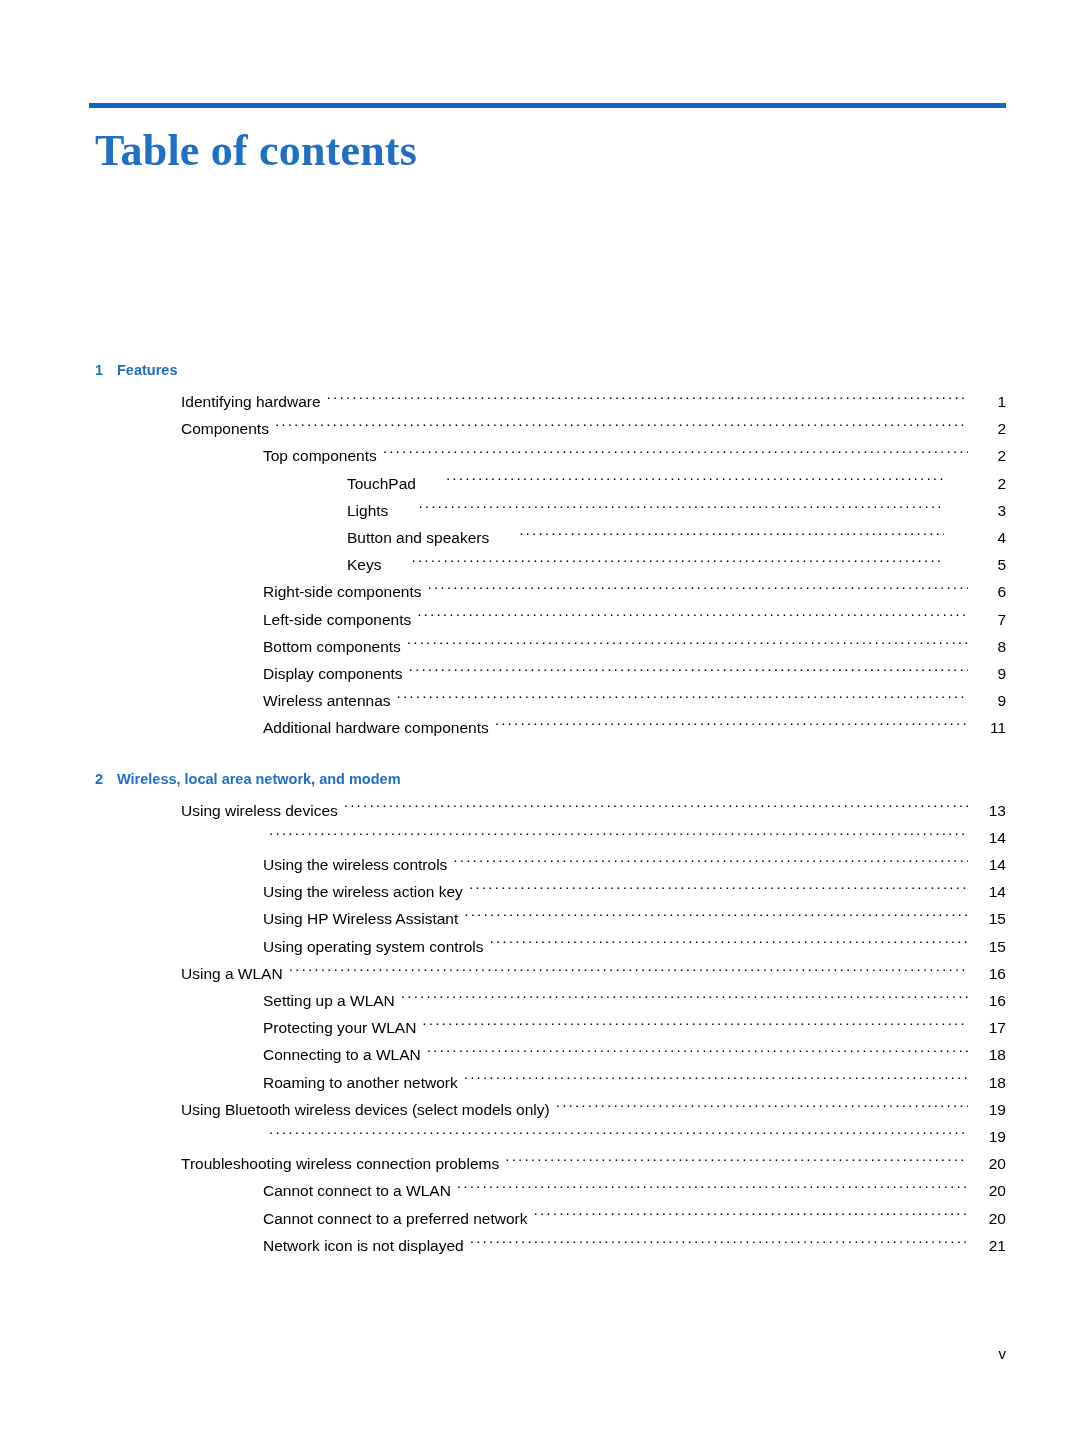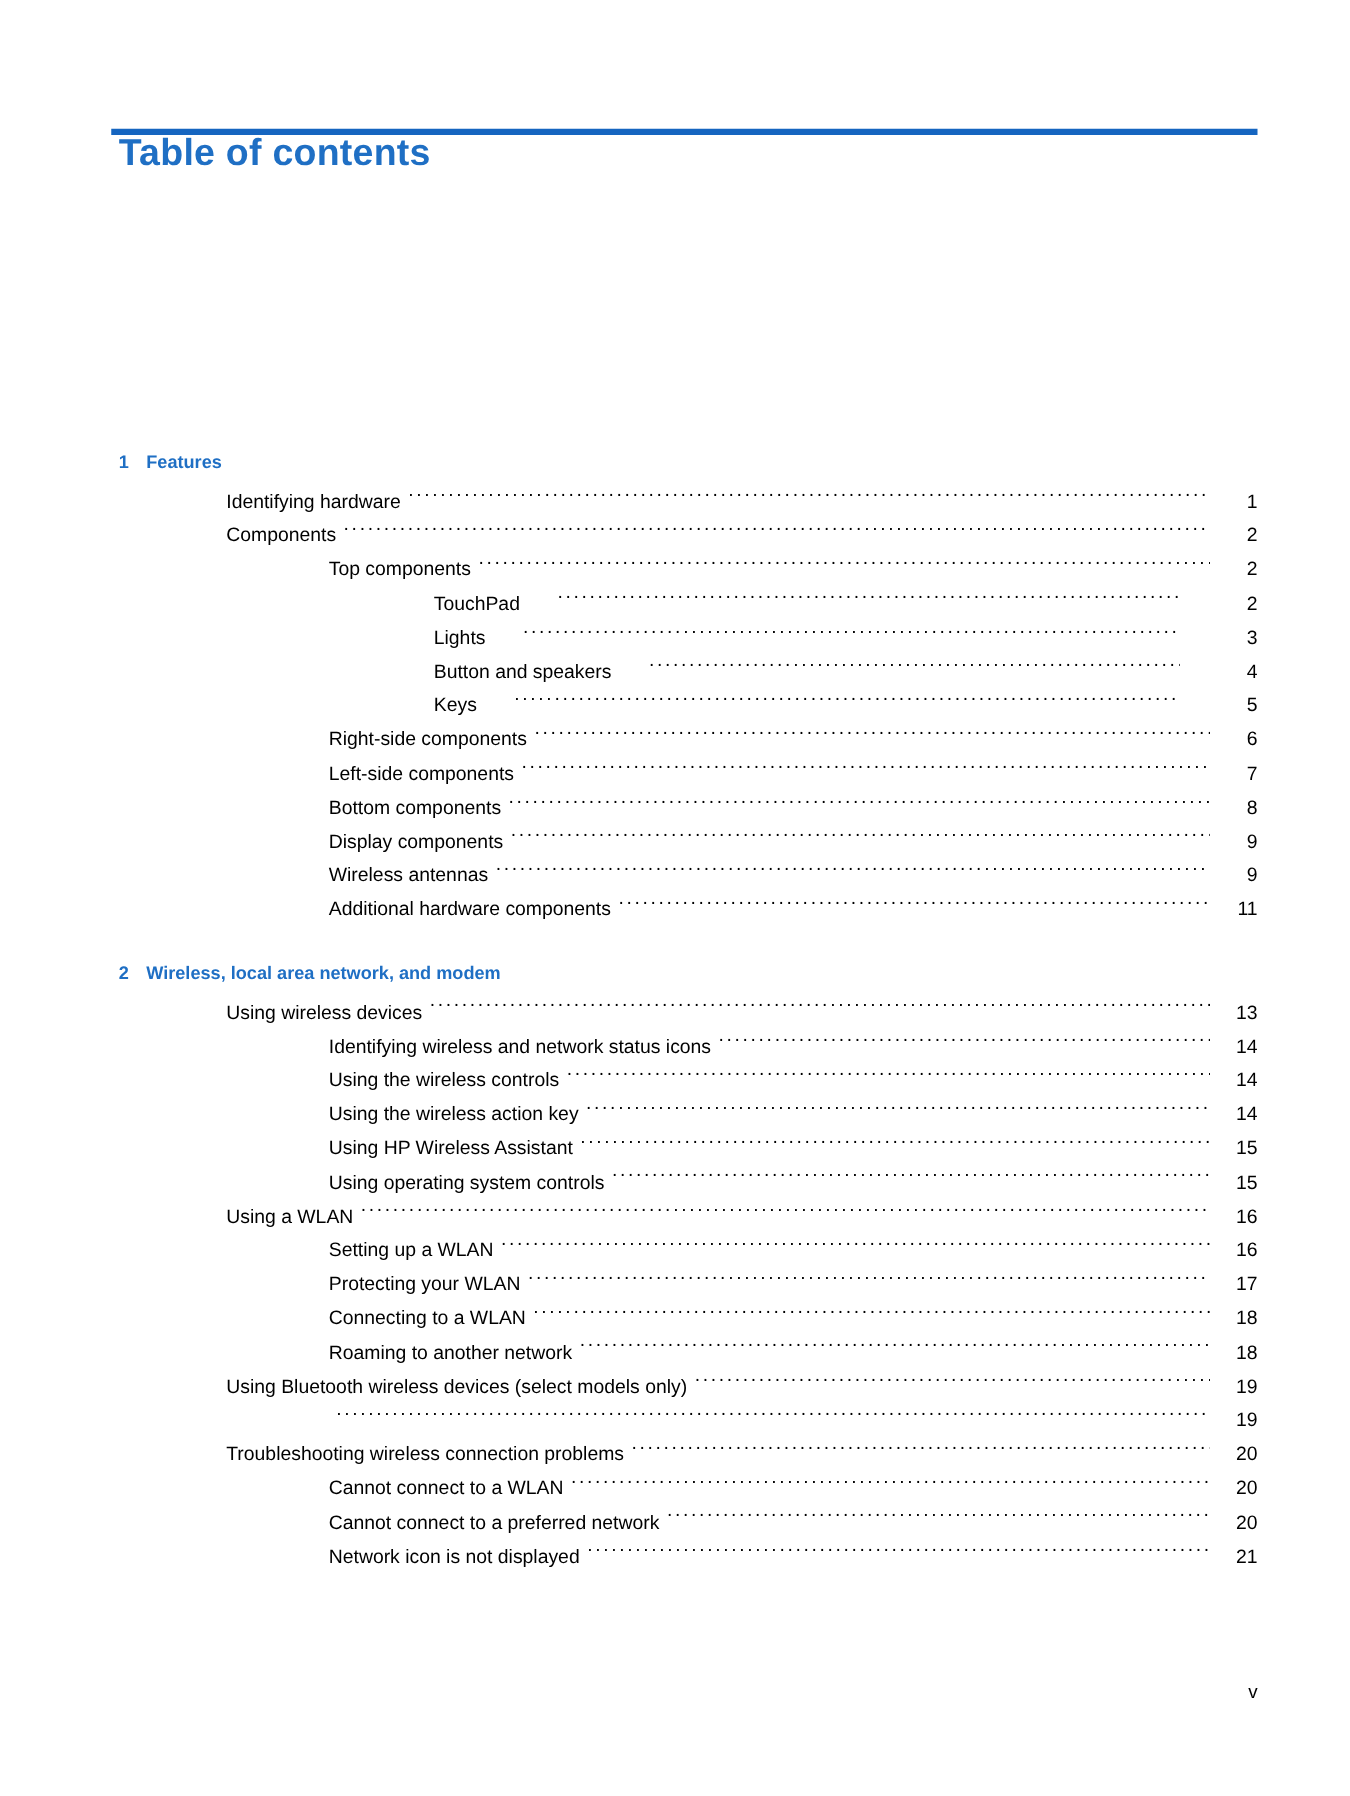--- a/index.html
+++ b/index.html
@@ -25,25 +25,26 @@
     position: absolute;
     left: 89px;
     top: 103px;
     width: 917px;
     height: 5px;
     background: #1565c0;
   }
   .page-title {
     position: absolute;
     left: 95px;
-    top: 106px;
-    font-size: 30px;
+    top: 125px;
+    font-size: 44px;
     font-weight: bold;
     color: #1f6fc4;
     letter-spacing: 0.2px;
+    font-family: Liberation Serif, serif;
   }
   .toc {
     position: absolute;
     left: 95px;
     top: 362px;
     width: 911px;
   }
   .chapter {
     margin-bottom: 2px;
   }
@@ -195,21 +196,20 @@
         <div class="chapter-head">
           <span class="chapter-num">2</span>
           <span class="chapter-title">Wireless, local area network, and modem</span>
         </div>
         <div class="entry lvl1">
           <span class="label">Using wireless devices</span>
           <span class="leader"></span>
           <span class="pageno">13</span>
         </div>
         <div class="entry lvl2">
-          <span class="label">Identifying wireless and network status icons</span>
           <span class="leader"></span>
           <span class="pageno">14</span>
         </div>
         <div class="entry lvl2">
           <span class="label">Using the wireless controls</span>
           <span class="leader"></span>
           <span class="pageno">14</span>
         </div>
         <div class="entry lvl2">
           <span class="label">Using the wireless action key</span>

